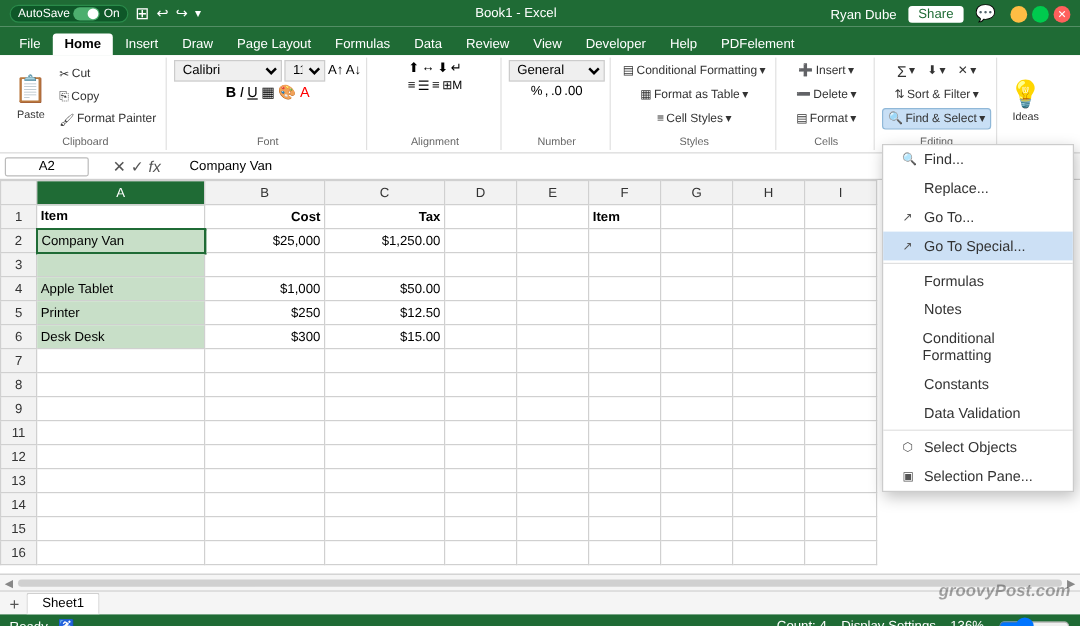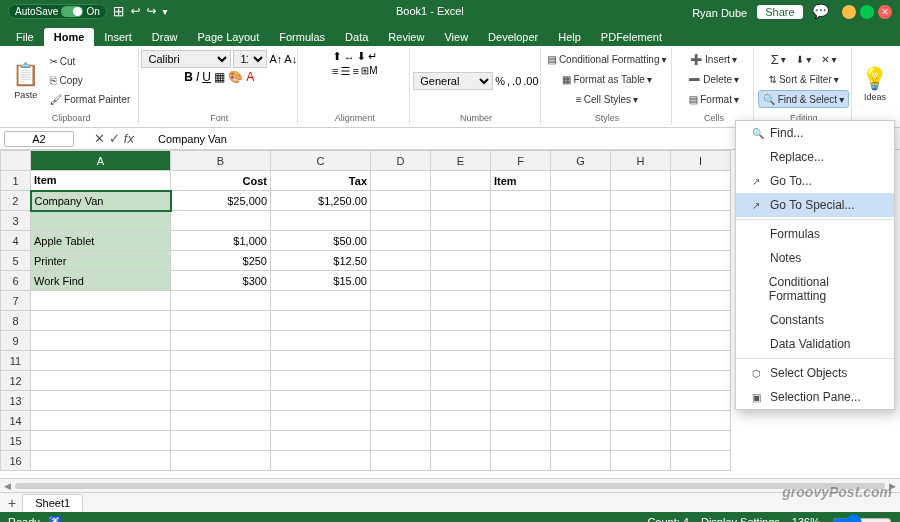--- a/index.html
+++ b/index.html
@@ -379,21 +379,21 @@
         <span style="cursor:pointer;">≡</span>
         <span style="cursor:pointer;">☰</span>
         <span style="cursor:pointer;">≡</span>
         <span style="cursor:pointer;font-size:10px;">⊞M</span>
       </div>
     </div>
     <div class="ribbon-group-label">Alignment</div>
   </div>
 
   <div class="ribbon-group" style="min-width:80px;">
-    <div class="ribbon-group-content" style="gap:2px;">
+    <div class="ribbon-group-content" style="flex-direction:column;gap:2px;">
       <select class="format-select">
         <option>General</option>
       </select>
       <div style="display:flex;gap:2px;font-size:11px;">
         <span style="cursor:pointer;">%</span>
         <span style="cursor:pointer;">,</span>
         <span style="cursor:pointer;">.0</span>
         <span style="cursor:pointer;">.00</span>
       </div>
     </div>
@@ -561,21 +561,21 @@
             <td class="cell align-right">$12.50</td>
             <td class="cell"></td>
             <td class="cell"></td>
             <td class="cell"></td>
             <td class="cell"></td>
             <td class="cell"></td>
             <td class="cell"></td>
           </tr>
           <tr>
             <th class="row-header">6</th>
-            <td class="cell highlighted">Work Find</td>
+            <td class="cell highlighted">Desk Desk</td>
             <td class="cell align-right">$300</td>
             <td class="cell align-right">$15.00</td>
             <td class="cell"></td>
             <td class="cell"></td>
             <td class="cell"></td>
             <td class="cell"></td>
             <td class="cell"></td>
             <td class="cell"></td>
           </tr>
           <tr>

